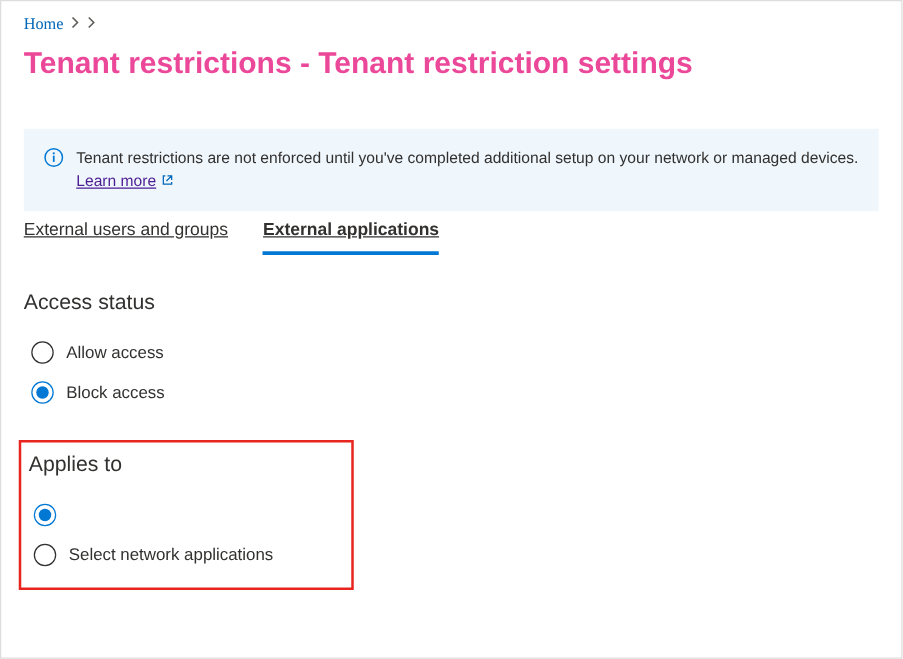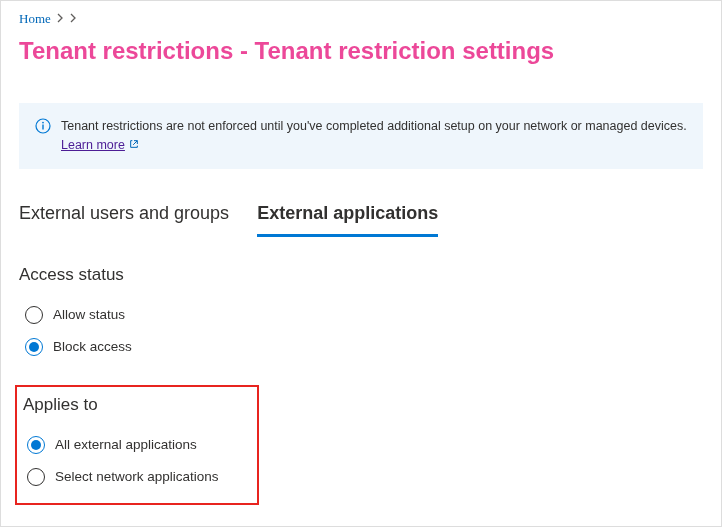--- a/index.html
+++ b/index.html
@@ -30,44 +30,44 @@
       margin-bottom: 38px;
     }
     .info-banner {
       background: #eff6fc;
       padding: 14px 16px;
       display: flex;
       align-items: flex-start;
       gap: 10px;
       font-size: 12.5px;
       line-height: 1.5;
-      margin-bottom: 28px;
     }
     .info-banner .icon {
       color: #0078d4;
       flex-shrink: 0;
       margin-top: 1px;
     }
     .info-banner .text { color: #323130; }
     .info-banner a {
       color: #4c1d95;
       display: inline-flex;
       gap: 4px;
     }
     .tabs {
       display: flex;
       gap: 28px;
       margin-bottom: 28px;
     }
     .tab {
-      font-size: 18px;
+      font-size: 14px;
       padding: 6px 0 10px 0;
       cursor: pointer;
       color: #323130;
       border-bottom: 3px solid transparent;
+      text-decoration: underline;
     }
     .tab.active {
       font-weight: 600;
       border-bottom: 3px solid #0078d4;
     }
     .section-label {
       font-size: 17px;
       color: #323130;
       margin-bottom: 14px;
     }
@@ -97,21 +97,21 @@
       content: "";
       width: 10px;
       height: 10px;
       border-radius: 50%;
       background: #0078d4;
     }
     .highlight-box {
       border: 2.5px solid #e8241f;
       padding: 8px 10px 10px 2px;
       margin-left: -4px;
-      width: 244px;
+      width: 268px;
     }
     .highlight-box .section-label { margin-left: 4px; }
     .highlight-box .radio-group { margin-bottom: 0; padding-left: 8px;}
   </style>
 </head>
 <body>
 
 <nav class="breadcrumb">
   <a>Home</a>
   <span class="chev">
@@ -152,33 +152,32 @@
 
 <div class="tabs">
   <div class="tab">External users and groups</div>
   <div class="tab active">External applications</div>
 </div>
 
 <div class="section-label">Access status</div>
 <div class="radio-group">
   <div class="radio-option">
     <span class="radio-circle"></span>
-    <span>Allow status</span>
+    <span>Allow access</span>
   </div>
   <div class="radio-option">
     <span class="radio-circle selected"></span>
     <span>Block access</span>
   </div>
 </div>
 
 <div class="highlight-box">
   <div class="section-label">Applies to</div>
   <div class="radio-group">
     <div class="radio-option">
       <span class="radio-circle selected"></span>
-      <span>All external applications</span>
     </div>
     <div class="radio-option">
       <span class="radio-circle"></span>
       <span>Select network applications</span>
     </div>
   </div>
 </div>
 
 </body></html>

